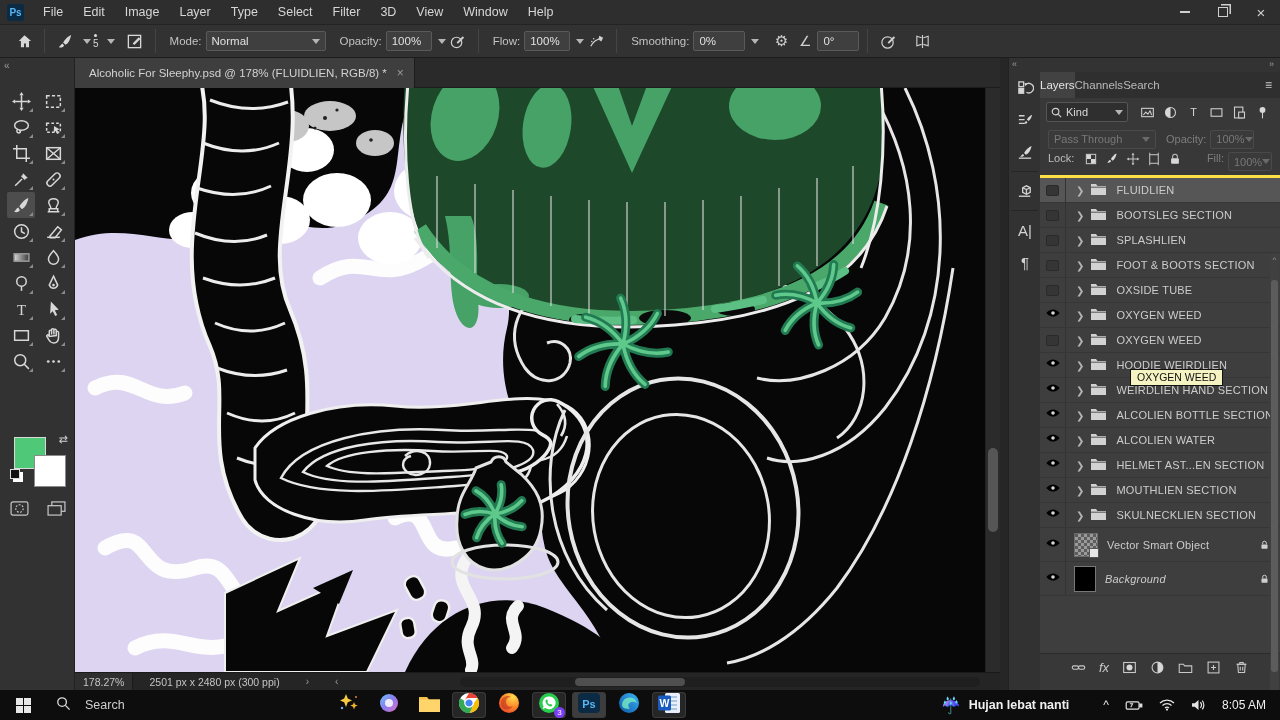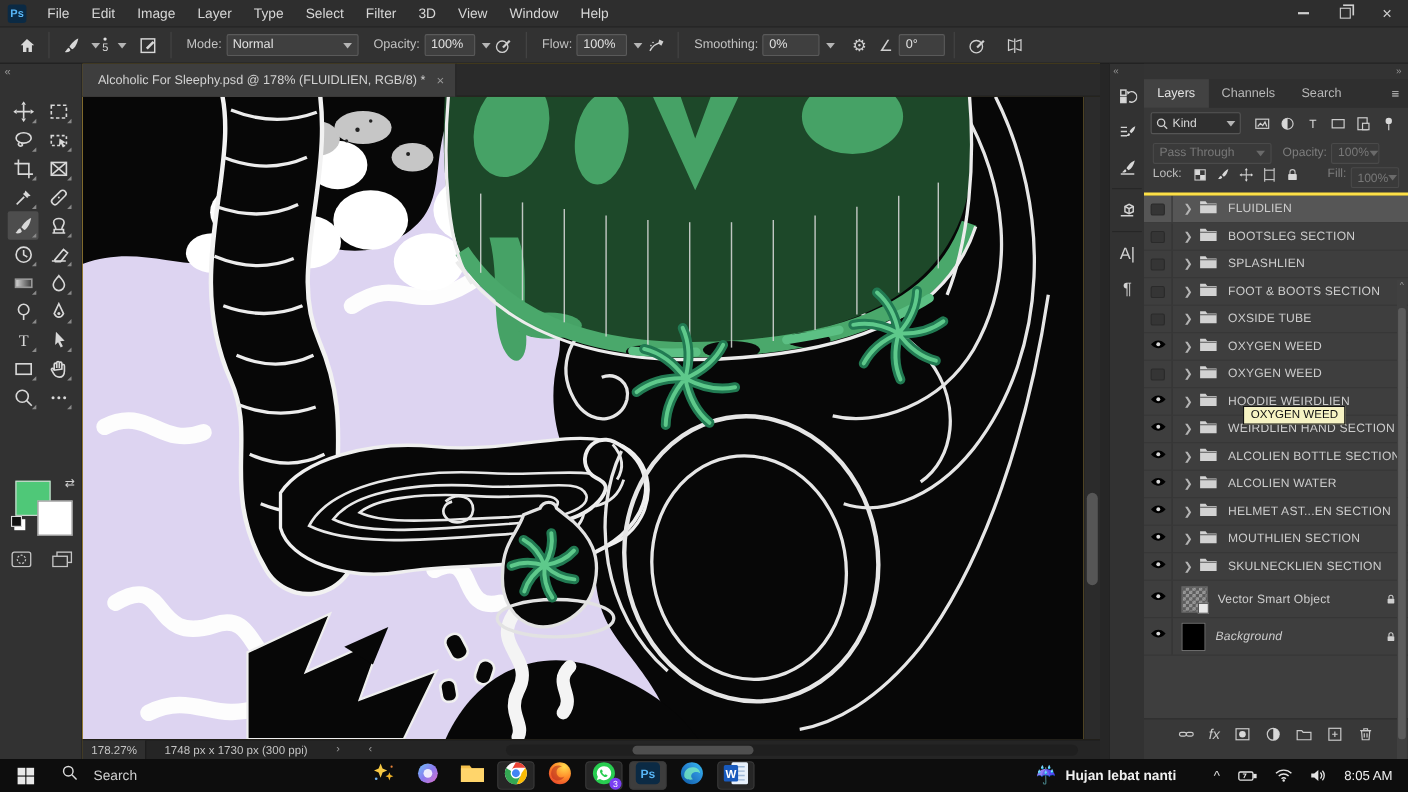--- a/index.html
+++ b/index.html
@@ -45,21 +45,21 @@
     border-left:4px solid transparent; border-bottom:4px solid #8a8a8a; }
   .tool-cell svg { stroke:#d8d8d8; fill:none; stroke-width:1.4; }
   #swatches { position:absolute; left:10px; top:375px; width:56px; height:60px; }
   #fg-swatch { position:absolute; left:4px; top:4px; width:32px; height:32px; border:1px solid #d9d9d9; }
   #bg-swatch { position:absolute; left:24px; top:22px; width:32px; height:32px; border:1px solid #8a8a8a; background:#fff; }
   #swap-colors { position:absolute; right:-2px; top:0; color:#cfcfcf; font-size:11px; }
   #default-colors { position:absolute; left:0; top:36px; width:10px; height:10px; background:#111; border:1px solid #ddd; box-shadow:3px 3px 0 #fff; }
   .tb-bottom { position:absolute; left:10px; width:56px; display:flex; justify-content:space-between; color:#c5c5c5; }
 
   
-  #docarea { left:75px; top:0; width:925px; height:632px; background:#eab308; }
+  #docarea { left:75px; top:0; width:925px; height:632px; background:#000000; }
   #tabbar { left:0; top:0; width:925px; height:30px; background:#2a2a2a; border-bottom:1px solid #1c1c1c; display:flex; }
   #doc-tab { background:#3e3e3e; height:30px; display:flex; align-items:center; padding:0 10px 0 14px;
     color:#d2d2d2; font-size:11.5px; border-right:1px solid #1c1c1c; }
   #doc-tab .close { margin-left:10px; color:#9a9a9a; font-size:12px; }
   #canvas-wrap { left:0; top:30px; width:910px; height:584px; overflow:hidden; }
   #vscroll { left:910px; top:30px; width:15px; height:584px; background:#2b2b2b; border-left:1px solid #222; }
   #vscroll .thumb { position:absolute; left:2px; width:10px; border-radius:5px; background:#565656; }
   #statusrow { left:0; top:614px; width:925px; height:18px; background:#252525; border-top:1px solid #1a1a1a;
     color:#c4c4c4; font-size:10.5px; display:flex; align-items:center; }
   #status-zoom { background:#2f2f2f; height:18px; display:flex; align-items:center; padding:0 8px; border-right:1px solid #1a1a1a; }
@@ -72,21 +72,21 @@
   #panelstrip { left:1008px; top:0; width:32px; height:632px; background:#323232; border-left:1px solid #222; color:#cfcfcf; }
   #panelstrip .head { height:14px; font-size:9px; color:#9a9a9a; text-align:left; padding:1px 3px; }
   .strip-icon { width:32px; height:32px; display:flex; align-items:center; justify-content:center; font-size:15px; color:#d2d2d2; }
   .strip-icon svg { stroke:#d2d2d2; fill:none; stroke-width:1.4; }
   .strip-div { height:1px; background:#262626; margin:3px 2px; }
 
   
   #panels { left:1040px; top:0; width:240px; height:632px; background:#383838; }
   #panels-head { height:14px; color:#9a9a9a; font-size:9px; text-align:right; padding:1px 6px; background:#333; }
   #panel-tabs { display:flex; height:26px; background:#2f2f2f; align-items:stretch; }
-  .panel-tab { padding:0 12px; font-size:11.5px; color:#b9b9b9; display:flex; align-items:center;text-align:center; }
+  .panel-tab { padding:0 0; font-size:11.5px; color:#b9b9b9; display:flex; align-items:center;text-align:center; }
   .panel-tab.active { background:#424242; color:#e4e4e4; }
   #panel-menu { margin-left:auto; color:#c9c9c9; padding:0 8px; display:flex; align-items:center; font-size:12px; }
   #filter-row { display:flex; align-items:center; height:28px; padding:0 6px; }
   #kind-box { width:96px; height:20px; background:#2f2f2f; border:1px solid #555; border-radius:2px;
     display:flex; align-items:center; color:#d8d8d8; font-size:11px; padding:0 4px; }
   #kind-box .mag { margin-right:4px; display:flex; }
   .filter-btn { width:23px; height:20px; display:flex; align-items:center; justify-content:center; color:#cfcfcf; font-size:12px; }
   .filter-btn svg { stroke:#cfcfcf; fill:none; stroke-width:1.3; }
   #blend-row { display:flex; align-items:center; height:26px; padding:0 8px; color:#7d7d7d; font-size:11px; }
   .dis-box { background:#3a3a3a; border:1px solid #4a4a4a; border-radius:2px; height:19px; display:flex;
@@ -605,21 +605,21 @@
             </g>
         </svg>
       </div>
 
       <div id="vscroll" class="abs">
         <div class="thumb" style="top:360px;height:84px"></div>
       </div>
 
       <div id="statusrow" class="abs">
         <div id="status-zoom">178.27%</div>
-        <div id="status-info">1748 px x 1730 px (300 ppi)</div>
+        <div id="status-info">2501 px x 2480 px (300 ppi)</div>
         <span class="status-arrow">›</span>
         <span class="status-arrow">‹</span>
         <div id="hscroll-track">
           <div id="hscroll-thumb"></div>
         </div>
       </div>
     </div>
 
     <div id="panelstrip" class="abs">
       <div class="head">«</div>

